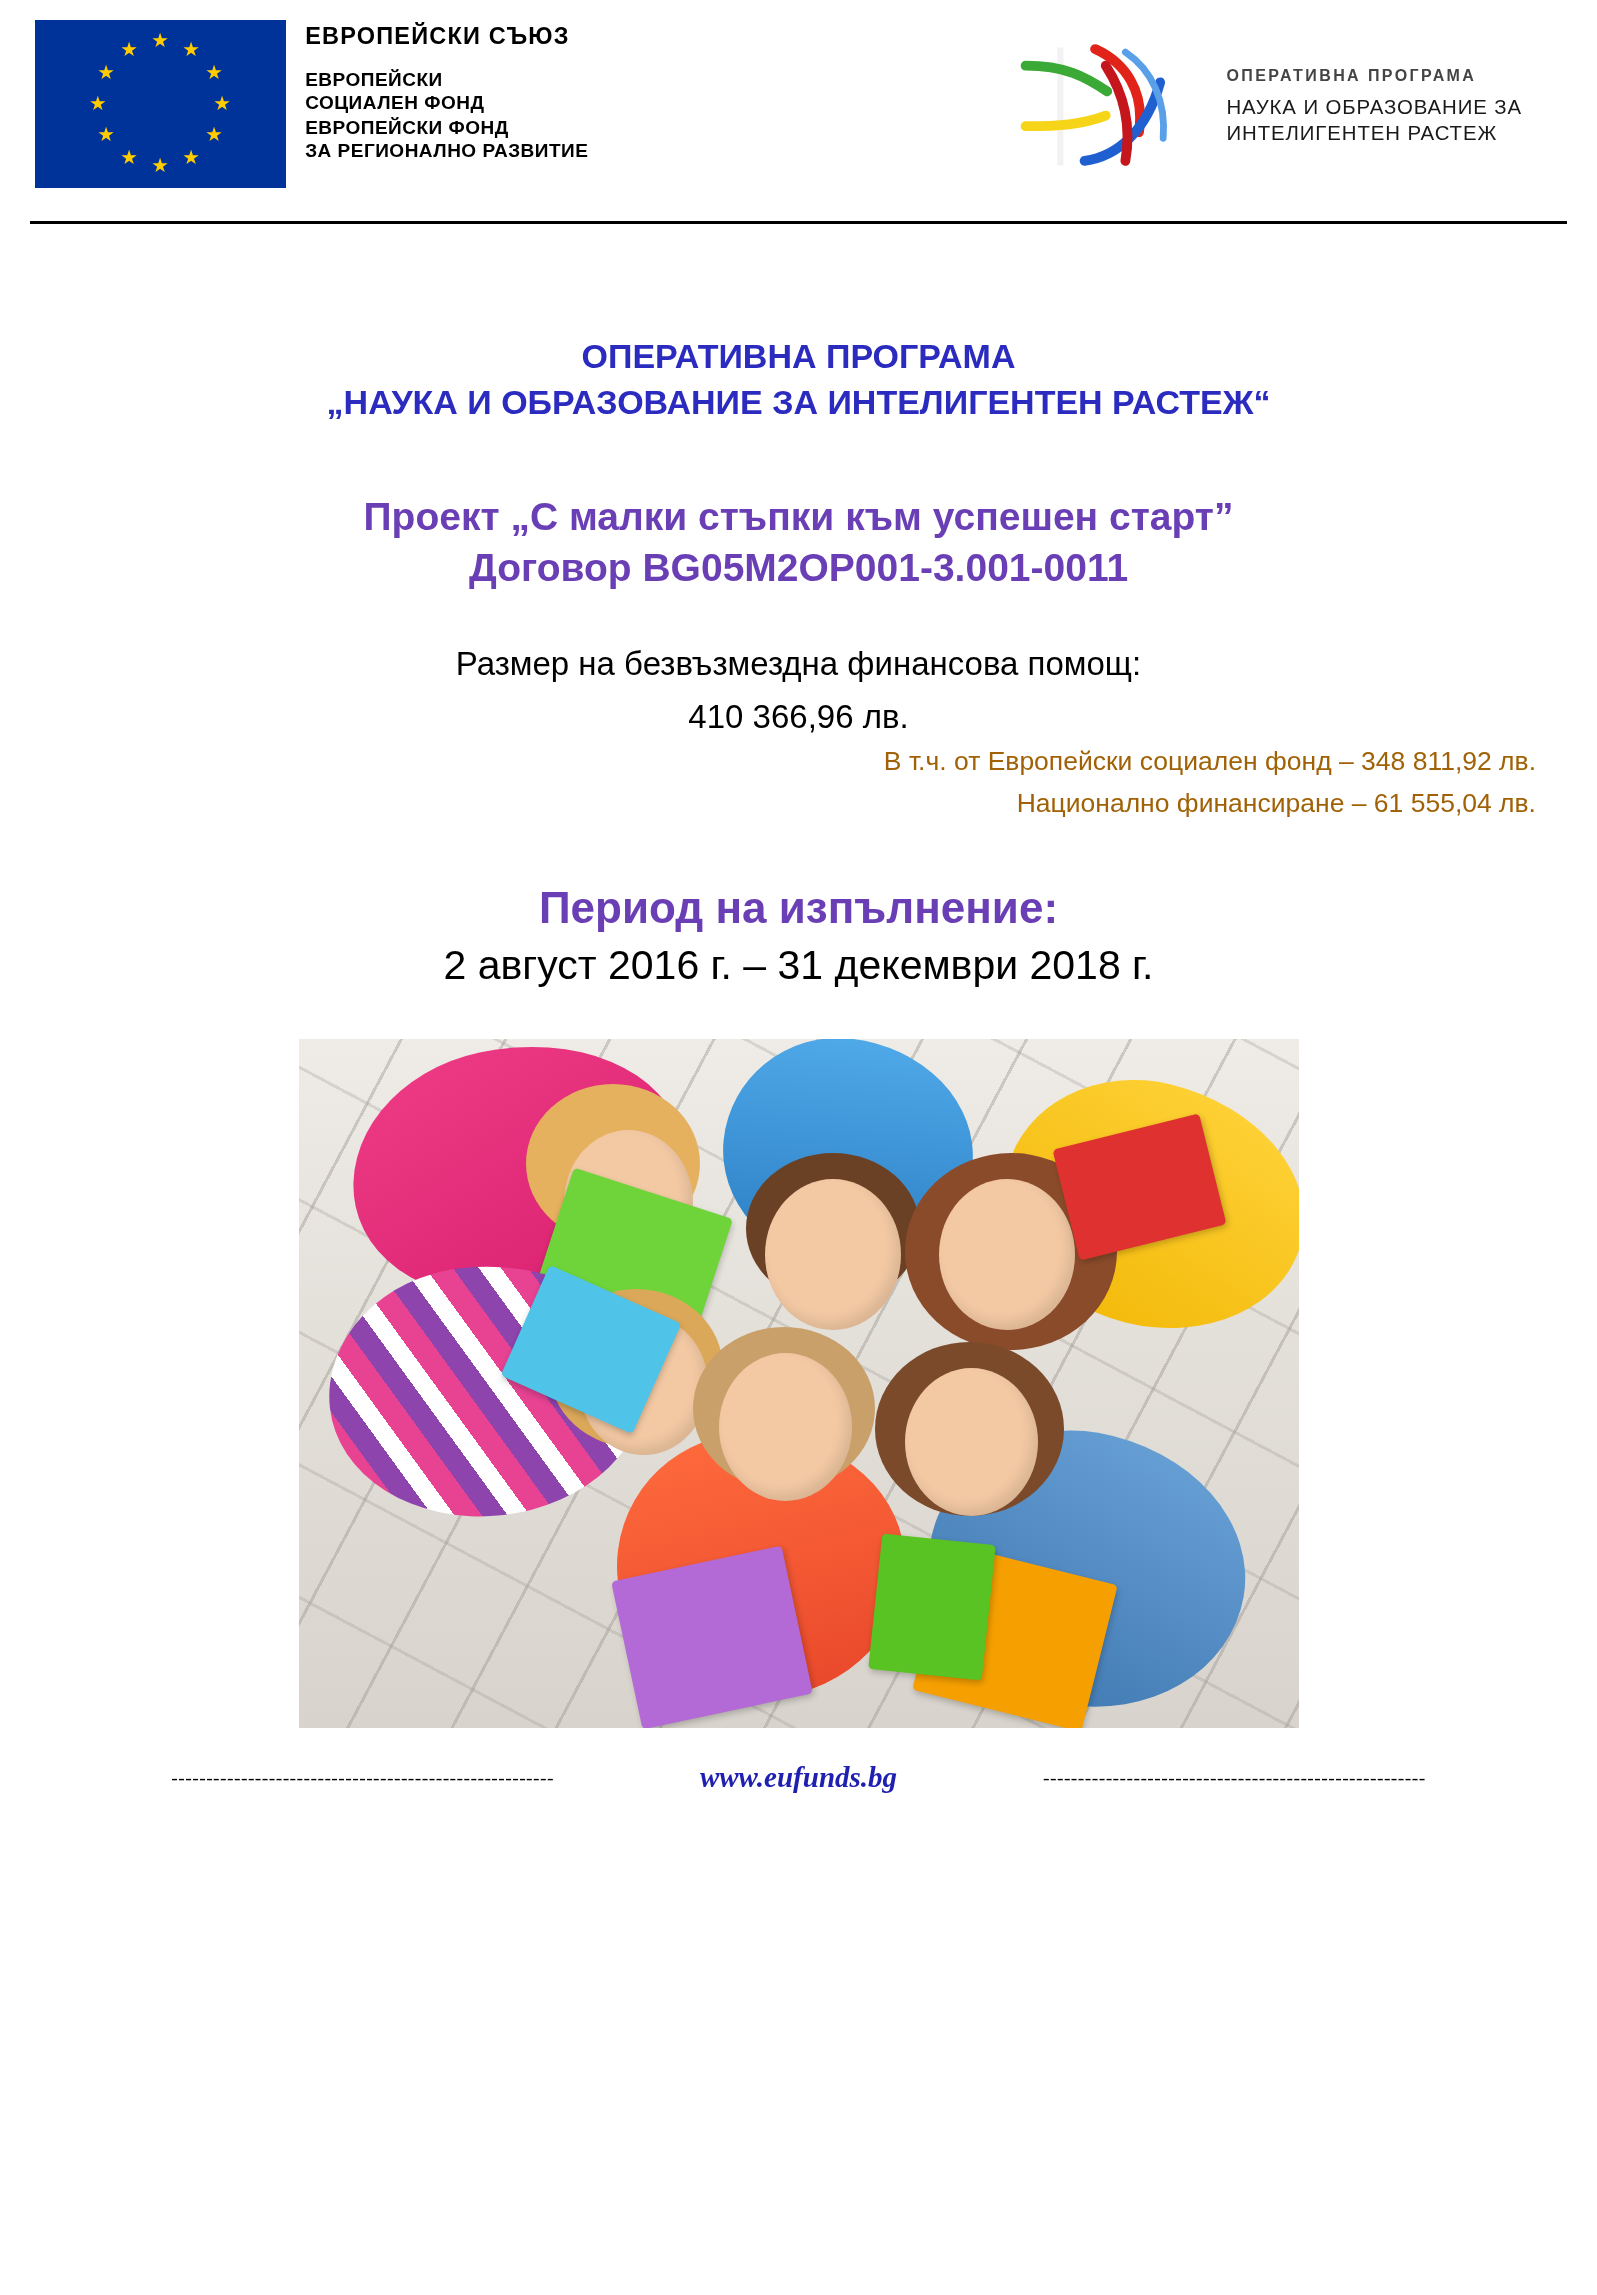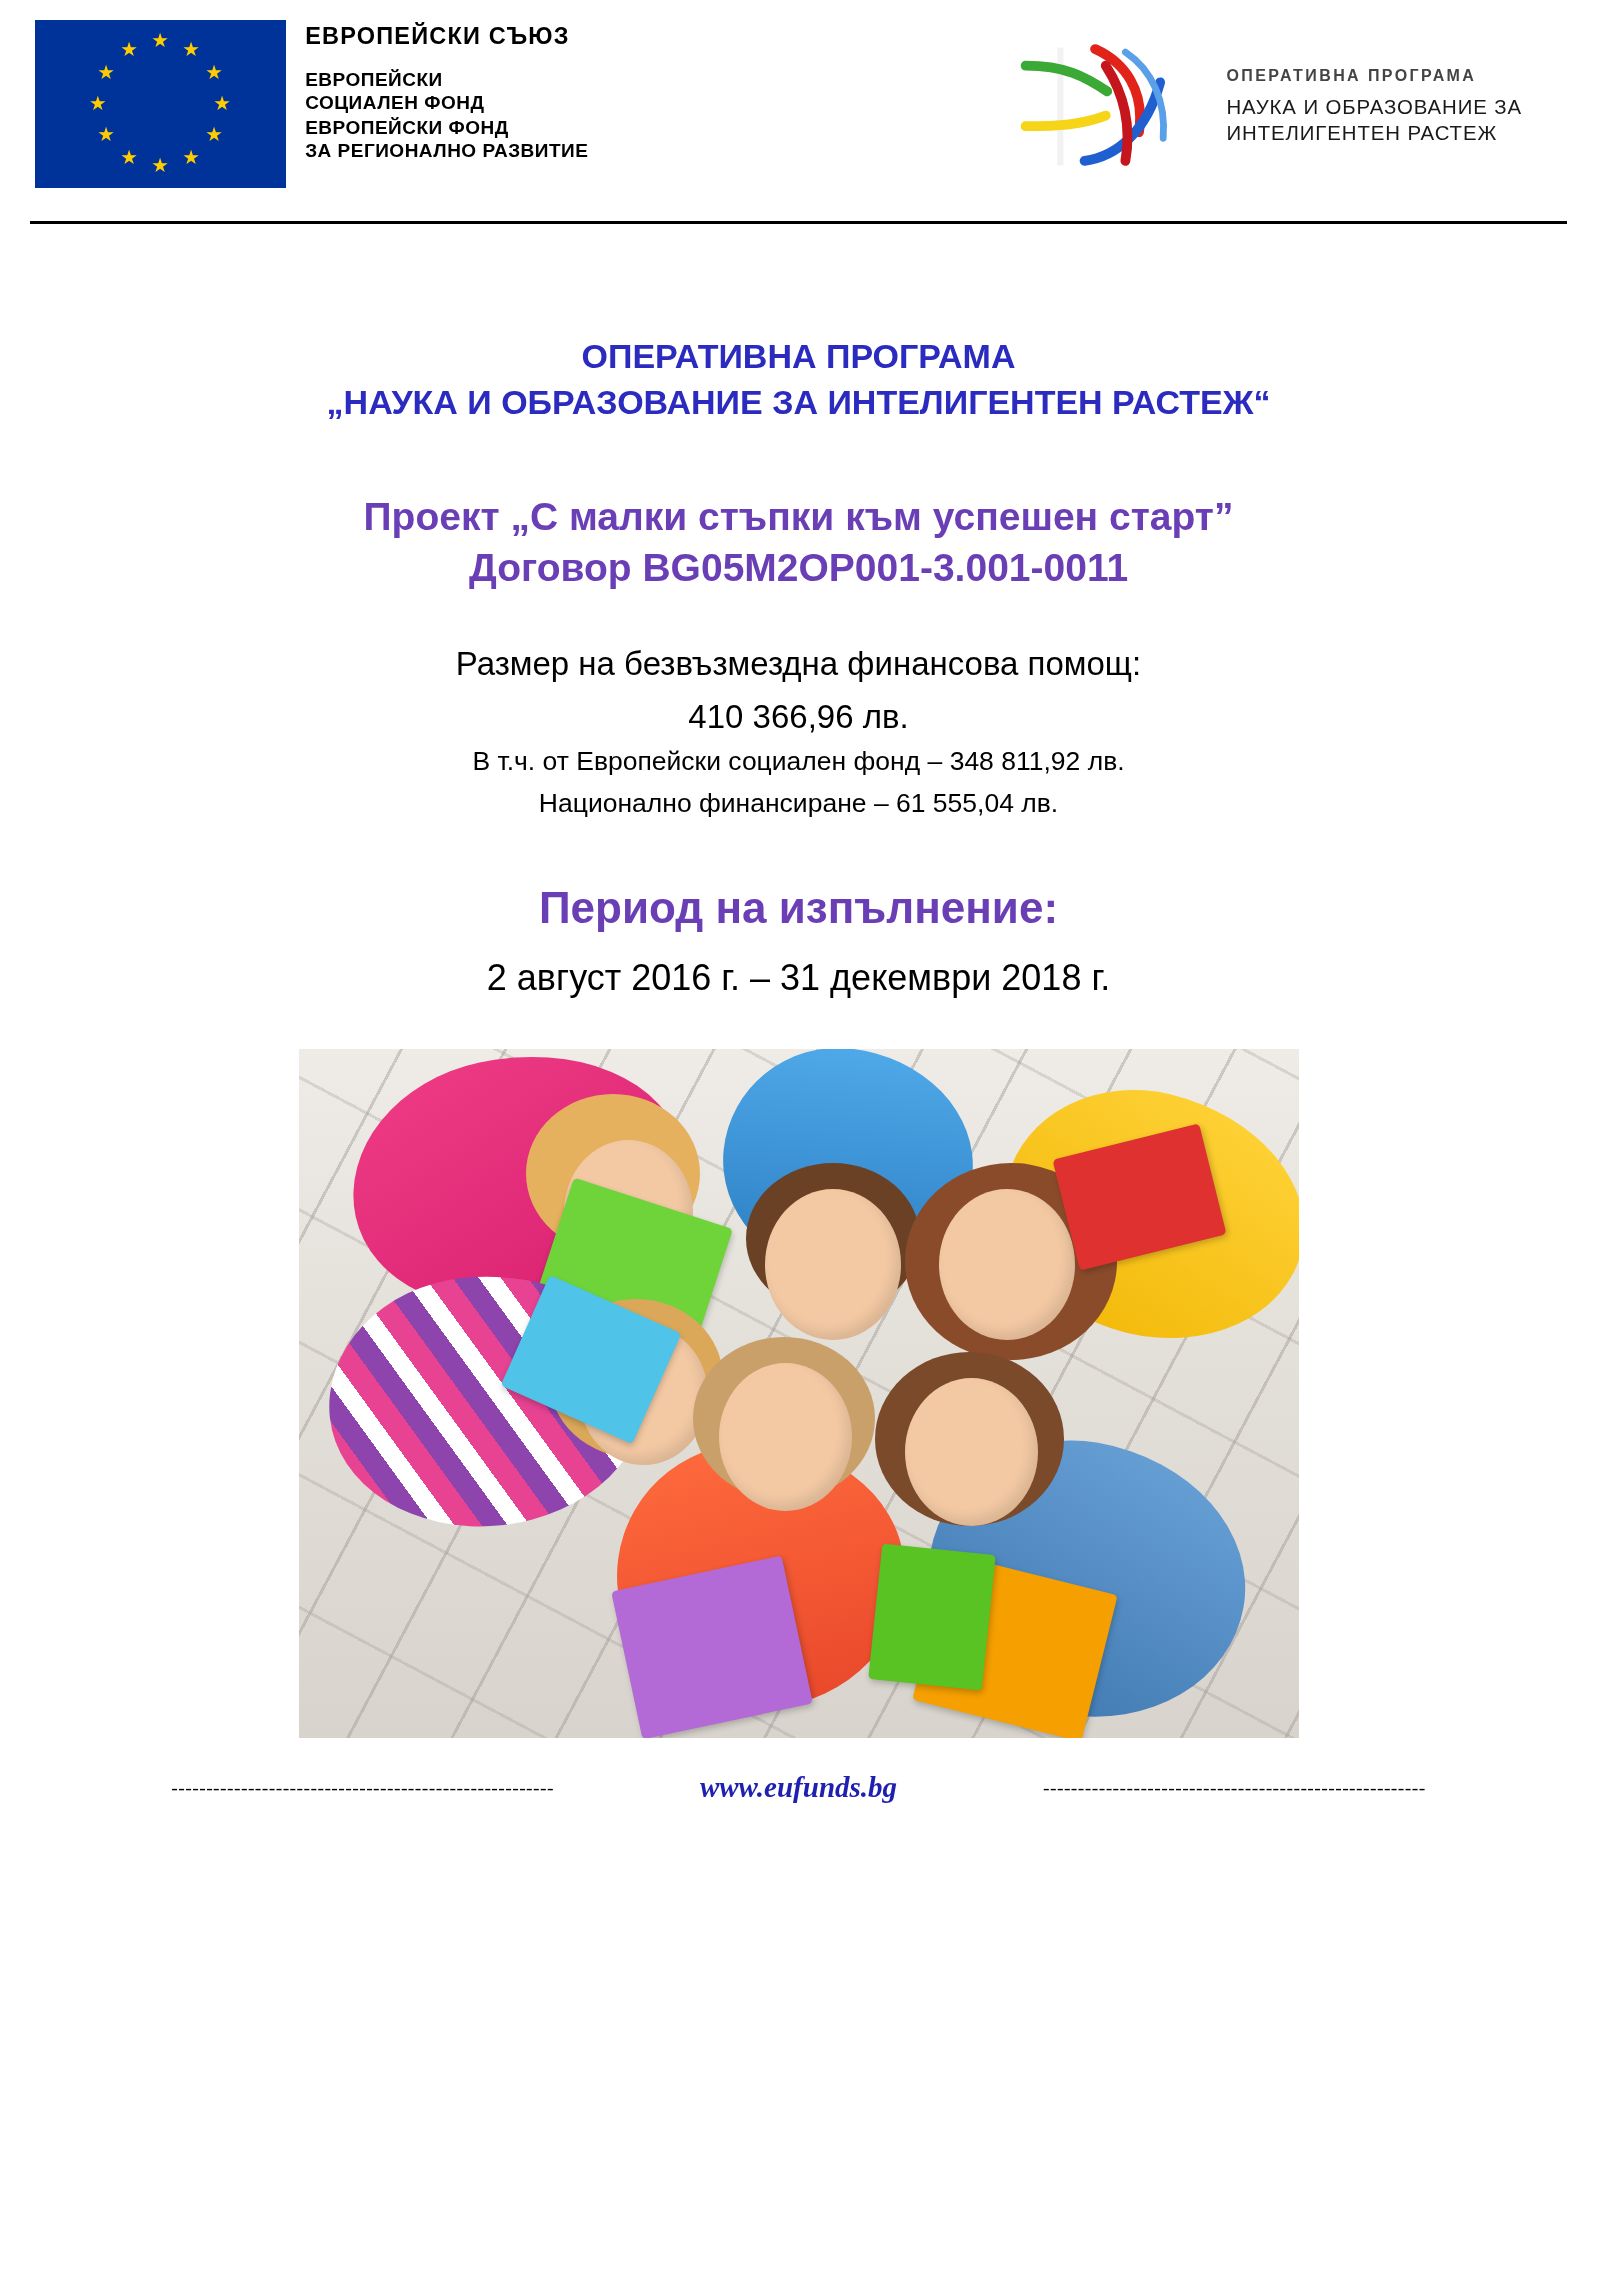--- a/index.html
+++ b/index.html
@@ -147,31 +147,32 @@
     color: #000;
   }
   .grant-amount {
     margin-top: 15px;
     font-size: 33px;
     color: #000;
   }
   .grant-line {
     margin-top: 10.6px;
     font-size: 26.5px;
-    color: #000000;
+    color: #a16207;
+    text-align: right;
   }
   .period-label {
     margin-top: 64px;
     font-size: 44px;
     font-weight: bold;
     color: #6a3fb5;
   }
   .period-value {
-    margin-top: 24px;
-    font-size: 36px;
+    margin-top: 9px;
+    font-size: 41px;
     color: #000;
   }
 
   
   .photo-wrap {
     margin: 50px auto 0 auto;
     width: 1000px;
     height: 689px;
     position: relative;
     overflow: hidden;

